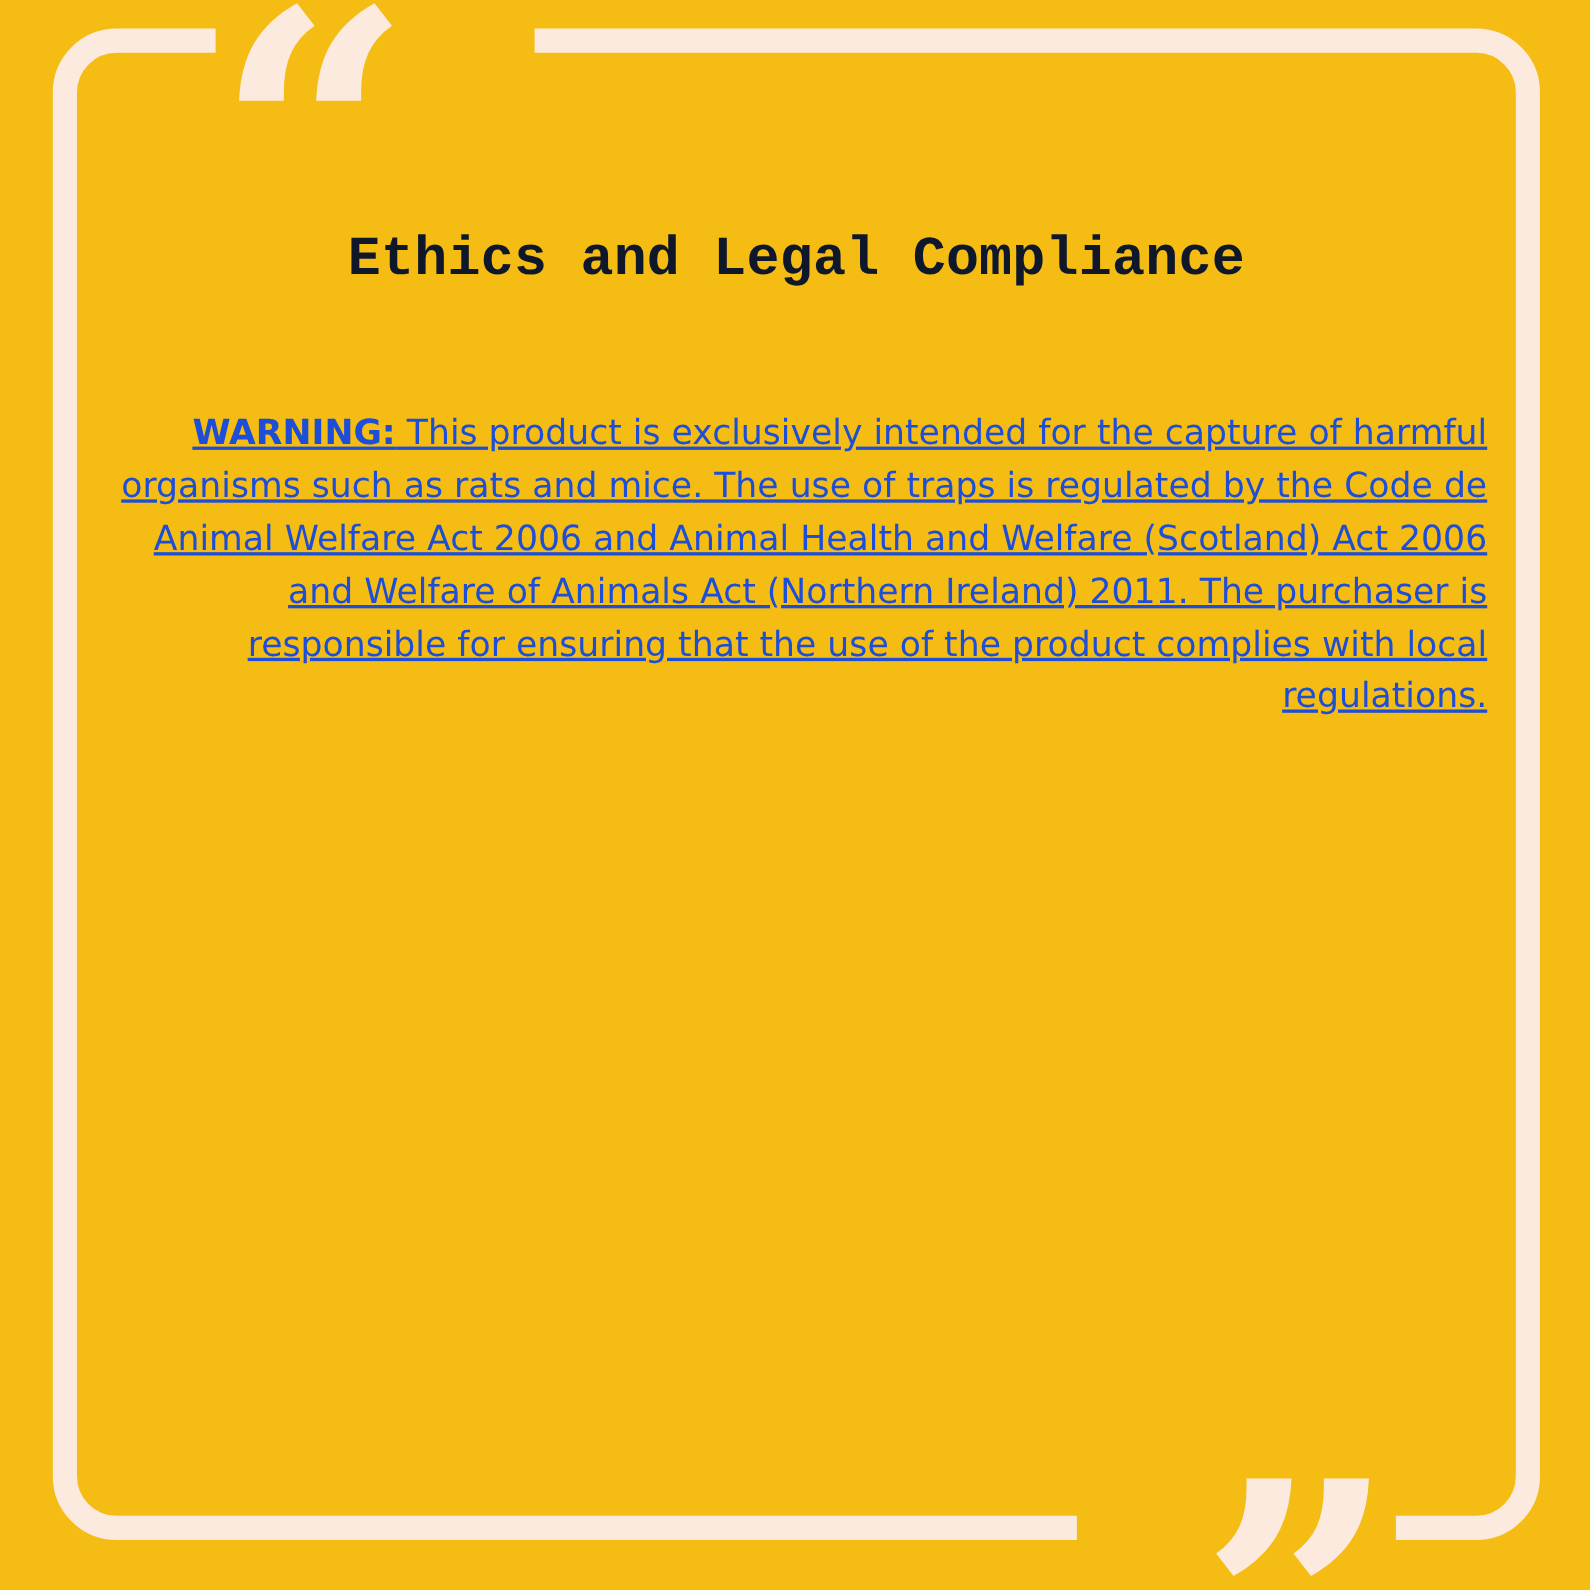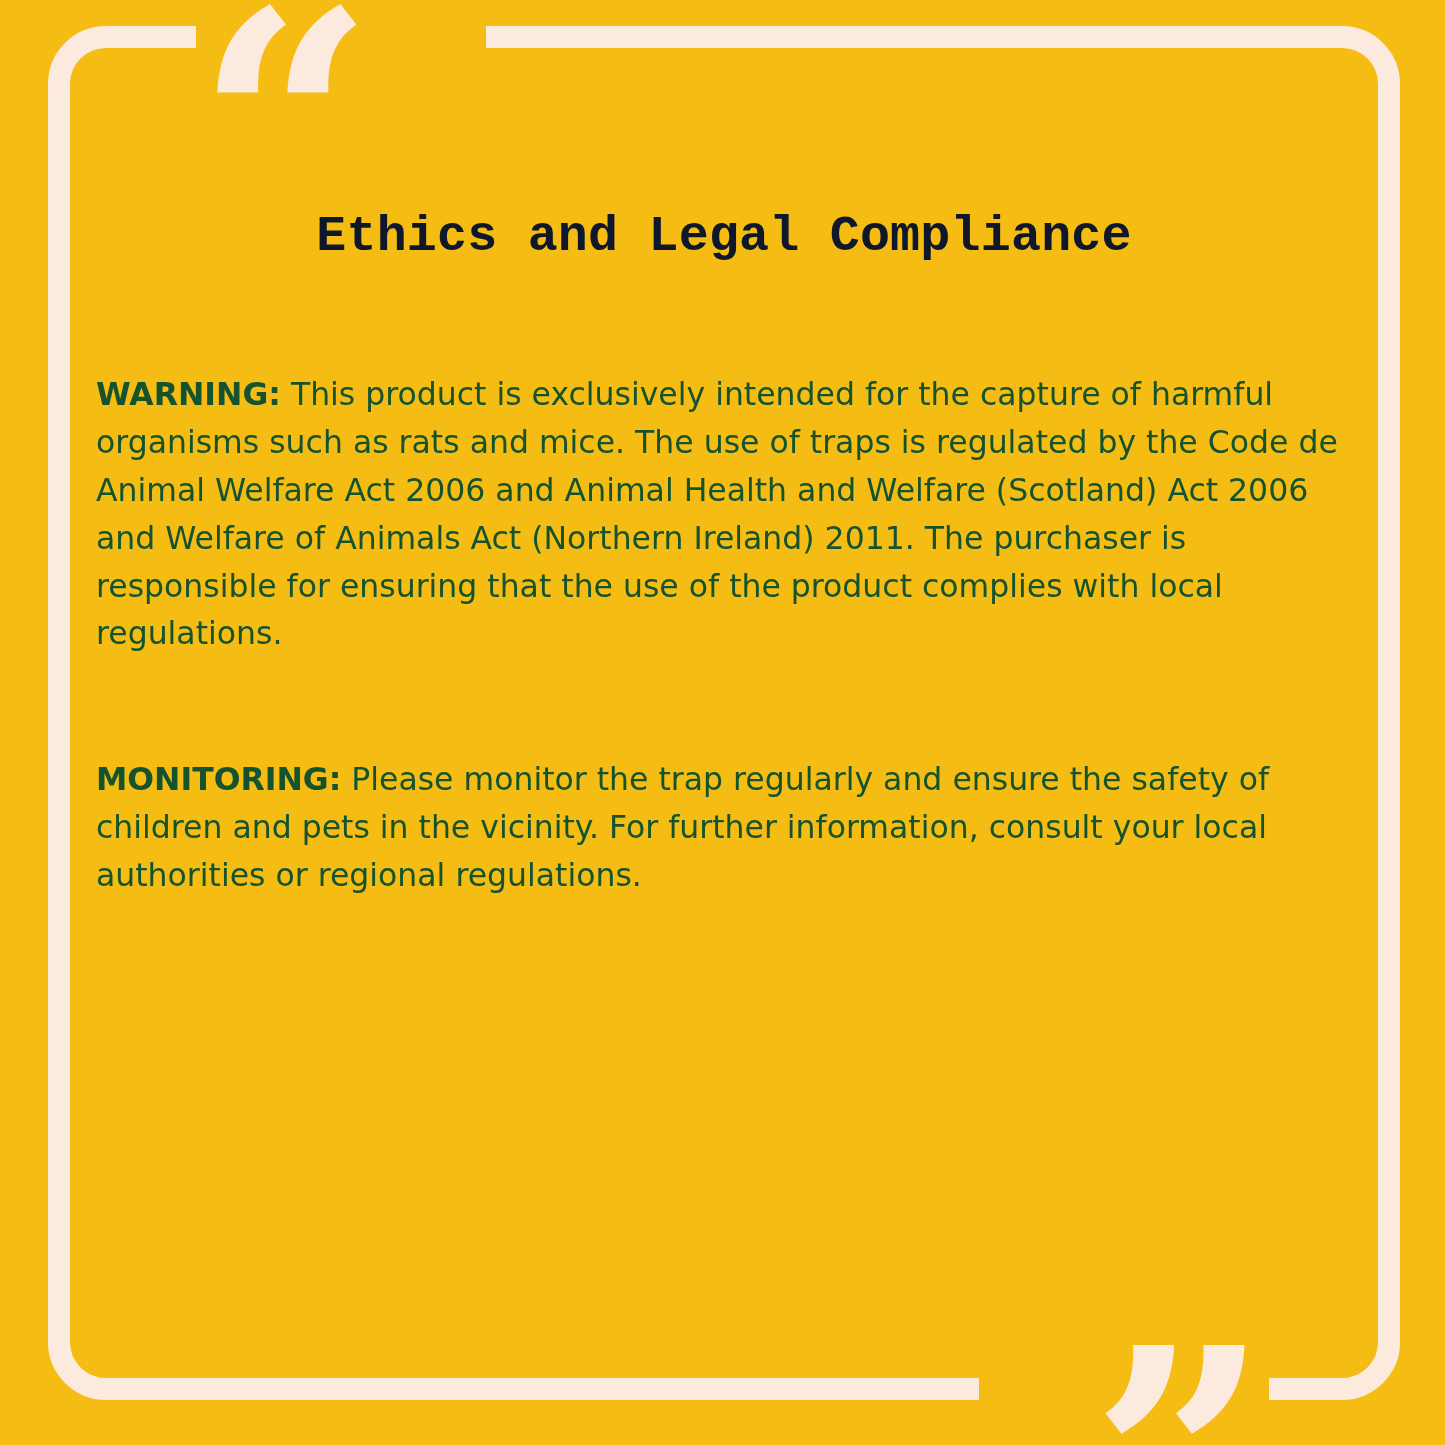--- a/index.html
+++ b/index.html
@@ -88,27 +88,28 @@
     font-size: 50px;
     letter-spacing: 0.2px;
     color: #0f172a;
   }
 
   .blocks {
     margin-top: 106px;
   }
 
   .para {
-    text-align: left;
-    color: #14532d;
+    text-align: right;
+    color: #1d4ed8;
     font-size: 31.5px;
     line-height: 1.52;
     margin: 0 auto;
     width: 1256px;
     letter-spacing: 0.0px;
+    text-decoration: underline;
   }
   .para + .para {
     margin-top: 98px;
   }
   .para .lead {
     font-weight: 700;
   }
 </style>
 </head>
 <body>
@@ -122,18 +123,15 @@
   <div class="quote-open">“</div>
   <div class="quote-close">”</div>
 
   <div class="content">
     <h1 class="title">Ethics and Legal Compliance</h1>
 
     <div class="blocks">
       <p class="para">
         <span class="lead">WARNING:</span><span> This product is exclusively intended for the capture of harmful organisms such as rats and mice. The use of traps is regulated by the Code de Animal Welfare Act 2006 and Animal Health and Welfare (Scotland) Act 2006 and Welfare of Animals Act (Northern Ireland) 2011. The purchaser is responsible for ensuring that the use of the product complies with local regulations.</span>
       </p>
-      <p class="para">
-        <span class="lead">MONITORING:</span><span> Please monitor the trap regularly and ensure the safety of children and pets in the vicinity. For further information, consult your local authorities or regional regulations.</span>
-      </p>
     </div>
   </div>
 </div>
 
 </body></html>

